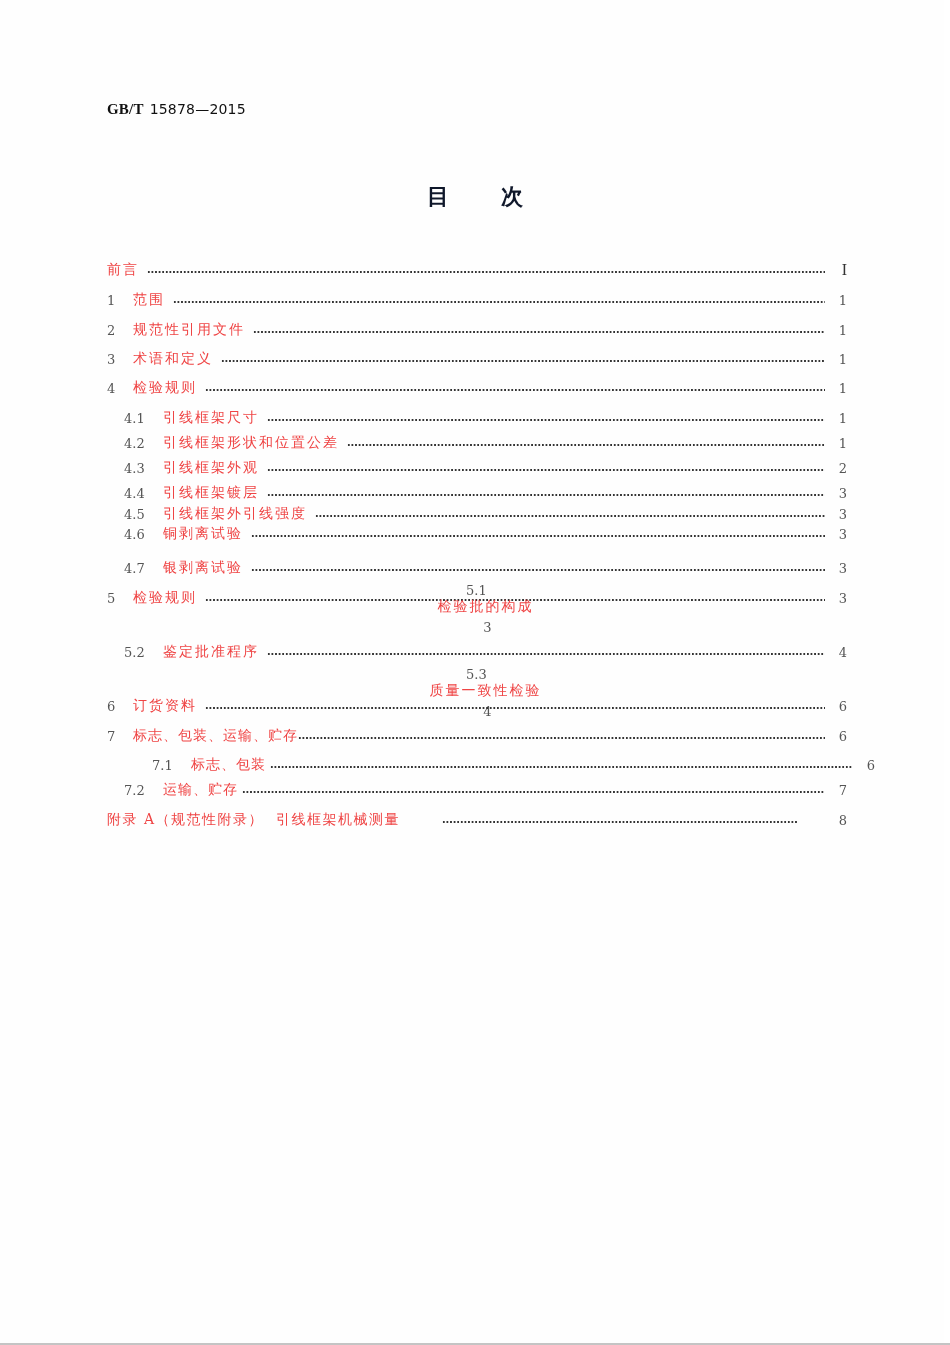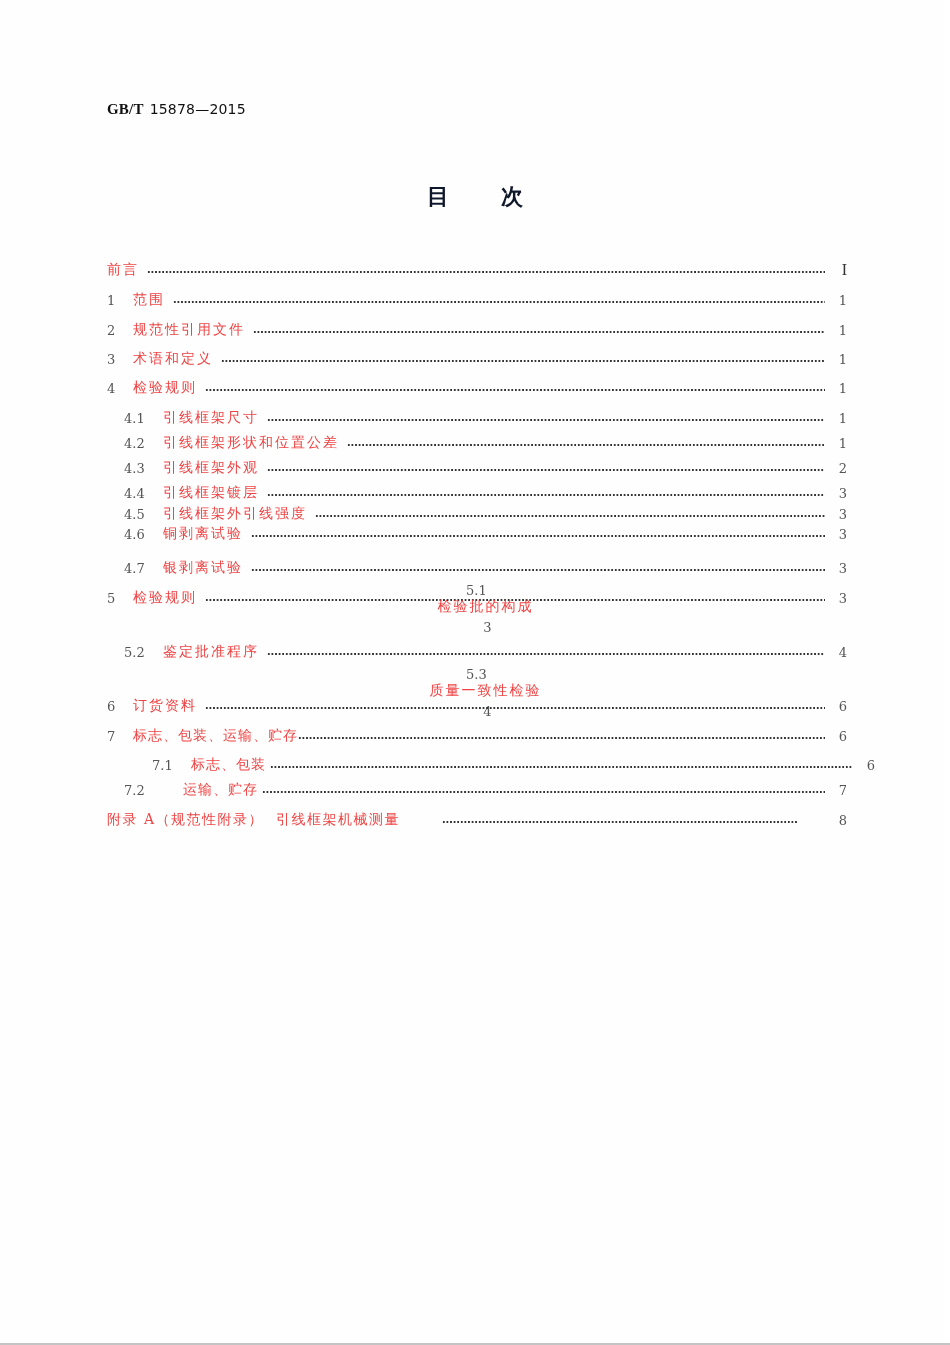--- a/index.html
+++ b/index.html
@@ -260,21 +260,21 @@
 
     <div class="toc-row sub" style="top:755px;margin-left:28px;">
       <span class="toc-num">7.1</span>
       <span class="toc-label" style="letter-spacing:1px;">标志、包装</span>
       <span class="toc-leader tight" style="margin-left:4px;"></span>
       <span class="toc-page">6</span>
     </div>
 
     <div class="toc-row sub" style="top:780px;">
       <span class="toc-num">7.2</span>
-      <span class="toc-label" style="letter-spacing:1px;margin-left:20px;">运输、贮存</span>
+      <span class="toc-label" style="letter-spacing:1px;">运输、贮存</span>
       <span class="toc-leader tight" style="margin-left:4px;"></span>
       <span class="toc-page">7</span>
     </div>
 
     <div class="toc-row top" style="top:810px;gap:28px;">
       <span class="toc-label" style="white-space:pre; letter-spacing:1.5px;">附录 A（规范性附录）  引线框架机械测量</span>
       <span class="toc-leader" style="margin-left:14px;"></span>
       <span class="toc-page">8</span>
     </div>
 

